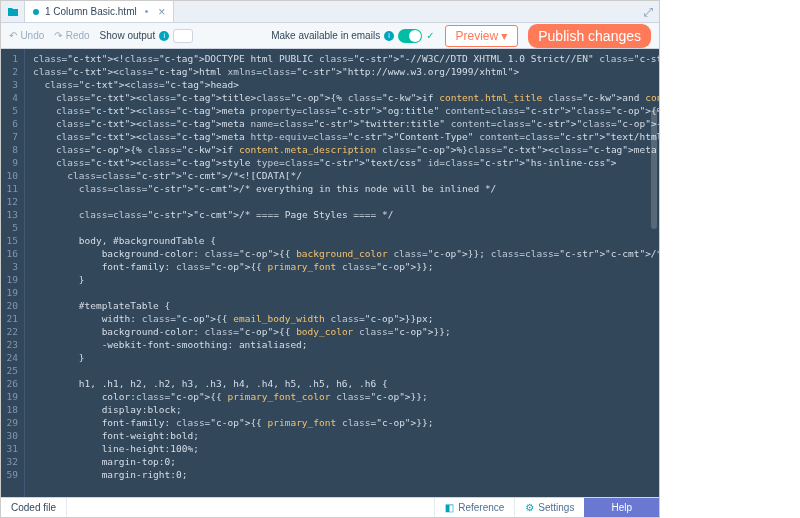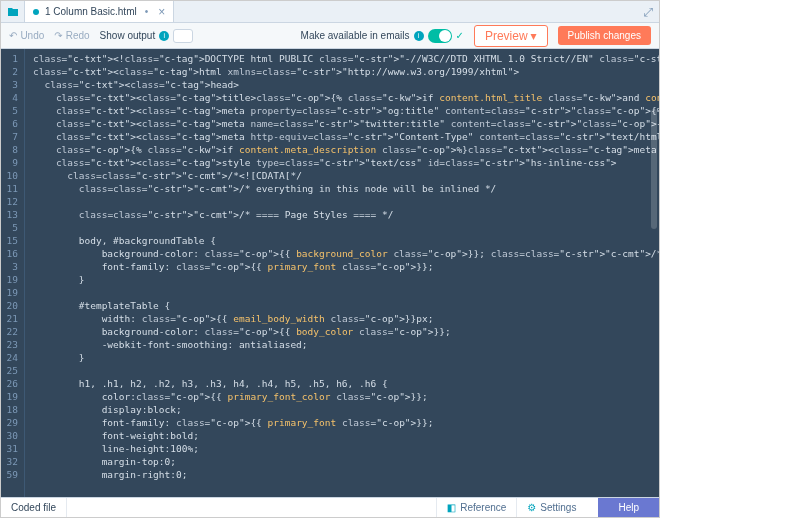--- a/index.html
+++ b/index.html
@@ -20,39 +20,39 @@
     .tool-btn { display: flex; align-items: center; gap: 3px; color: #99acc2; cursor: pointer; }
     .show-output { display: flex; align-items: center; gap: 4px; color: #33475b; }
     .info-icon { width: 10px; height: 10px; border-radius: 50%; background: #00a4bd; color: #fff; font-size: 7px; display: inline-flex; align-items: center; justify-content: center; }
     .toggle-empty { width: 20px; height: 14px; border: 1px solid #cbd6e2; border-radius: 3px; background: #fff; }
     .toolbar-right { margin-left: auto; display: flex; align-items: center; gap: 10px; }
     .make-available { color: #33475b; display: flex; align-items: center; gap: 4px; }
     .switch { width: 24px; height: 14px; border-radius: 8px; background: #00bda5; position: relative; }
     .switch::after { content: ""; position: absolute; right: 1px; top: 1px; width: 12px; height: 12px; border-radius: 50%; background: #fff; }
     .switch-check { color: #00bda5; font-size: 10px; }
     .btn-preview { border: 1px solid #ff7a59; color: #ff7a59; background: #fff; padding: 3px 10px; border-radius: 3px; font-size: 12px; cursor: pointer; display: flex; align-items: center; gap: 3px; }
-    .btn-publish { background: #ff7a59; color: #fff; padding: 4px 10px; border-radius: 3px; font-size: 10px; cursor: pointer; }
+    .btn-publish { background: #ff7a59; color: #fff; padding: 4px 10px; border-radius: 9px; font-size: 14px; cursor: pointer; }
     
     .editor { flex: 1; background: #33475b; display: flex; font-family: "Menlo", "Consolas", monospace; font-size: 9.5px; line-height: 13px; color: #cbd6e2; overflow: hidden; position: relative; }
     .gutter { width: 24px; background: #33475b; color: #7c98b6; text-align: right; padding: 3px 6px 3px 0; border-right: 1px solid #3e5974; user-select: none; }
     .gutter div { height: 13px; }
     .code { flex: 1; padding: 3px 0 3px 8px; overflow: hidden; white-space: pre; color: #d6dfe8; }
     .code-line { height: 13px; }
     .scrollbar { position: absolute; right: 2px; top: 60px; width: 6px; height: 120px; background: rgba(255,255,255,.18); border-radius: 3px; }
     .c-attr { color: #bfc9d6; }
     .c-var { color: #f5c26b; }
     .c-txt { color: #d6dfe8; }
     
     .statusbar { height: 20px; background: #fff; border-top: 1px solid #cbd6e2; display: flex; align-items: center; font-size: 10px; color: #33475b; }
     .sb-cell { padding: 0 10px; border-right: 1px solid #e5eaf0; height: 100%; display: flex; align-items: center; gap: 4px; }
     .sb-dot { width: 6px; height: 6px; border-radius: 50%; background: #00bda5; }
     .sb-right { margin-left: auto; display: flex; height: 100%; }
     .sb-rcell { padding: 0 10px; border-left: 1px solid #e5eaf0; height: 100%; display: flex; align-items: center; gap: 4px; color: #516f90; }
     .sb-ricon { color: #00a4bd; font-size: 10px; }
-    .help-btn { background: #6a78d1; color: #fff; padding: 0 20px; height: 100%; display: flex; align-items: center; margin-left: 12px; }
+    .help-btn { background: #6a78d1; color: #fff; padding: 0 27px; height: 100%; display: flex; align-items: center; }
   </style>
 </head>
 <body>
 
 <div class="app-frame">
 
   <div class="tabbar">
     <div class="tab-icon-folder">
       <svg width="12" height="12" viewBox="0 0 24 24" fill="currentColor">
           <path d="M10 4H2v16h20V6H12l-2-2z"></path>

